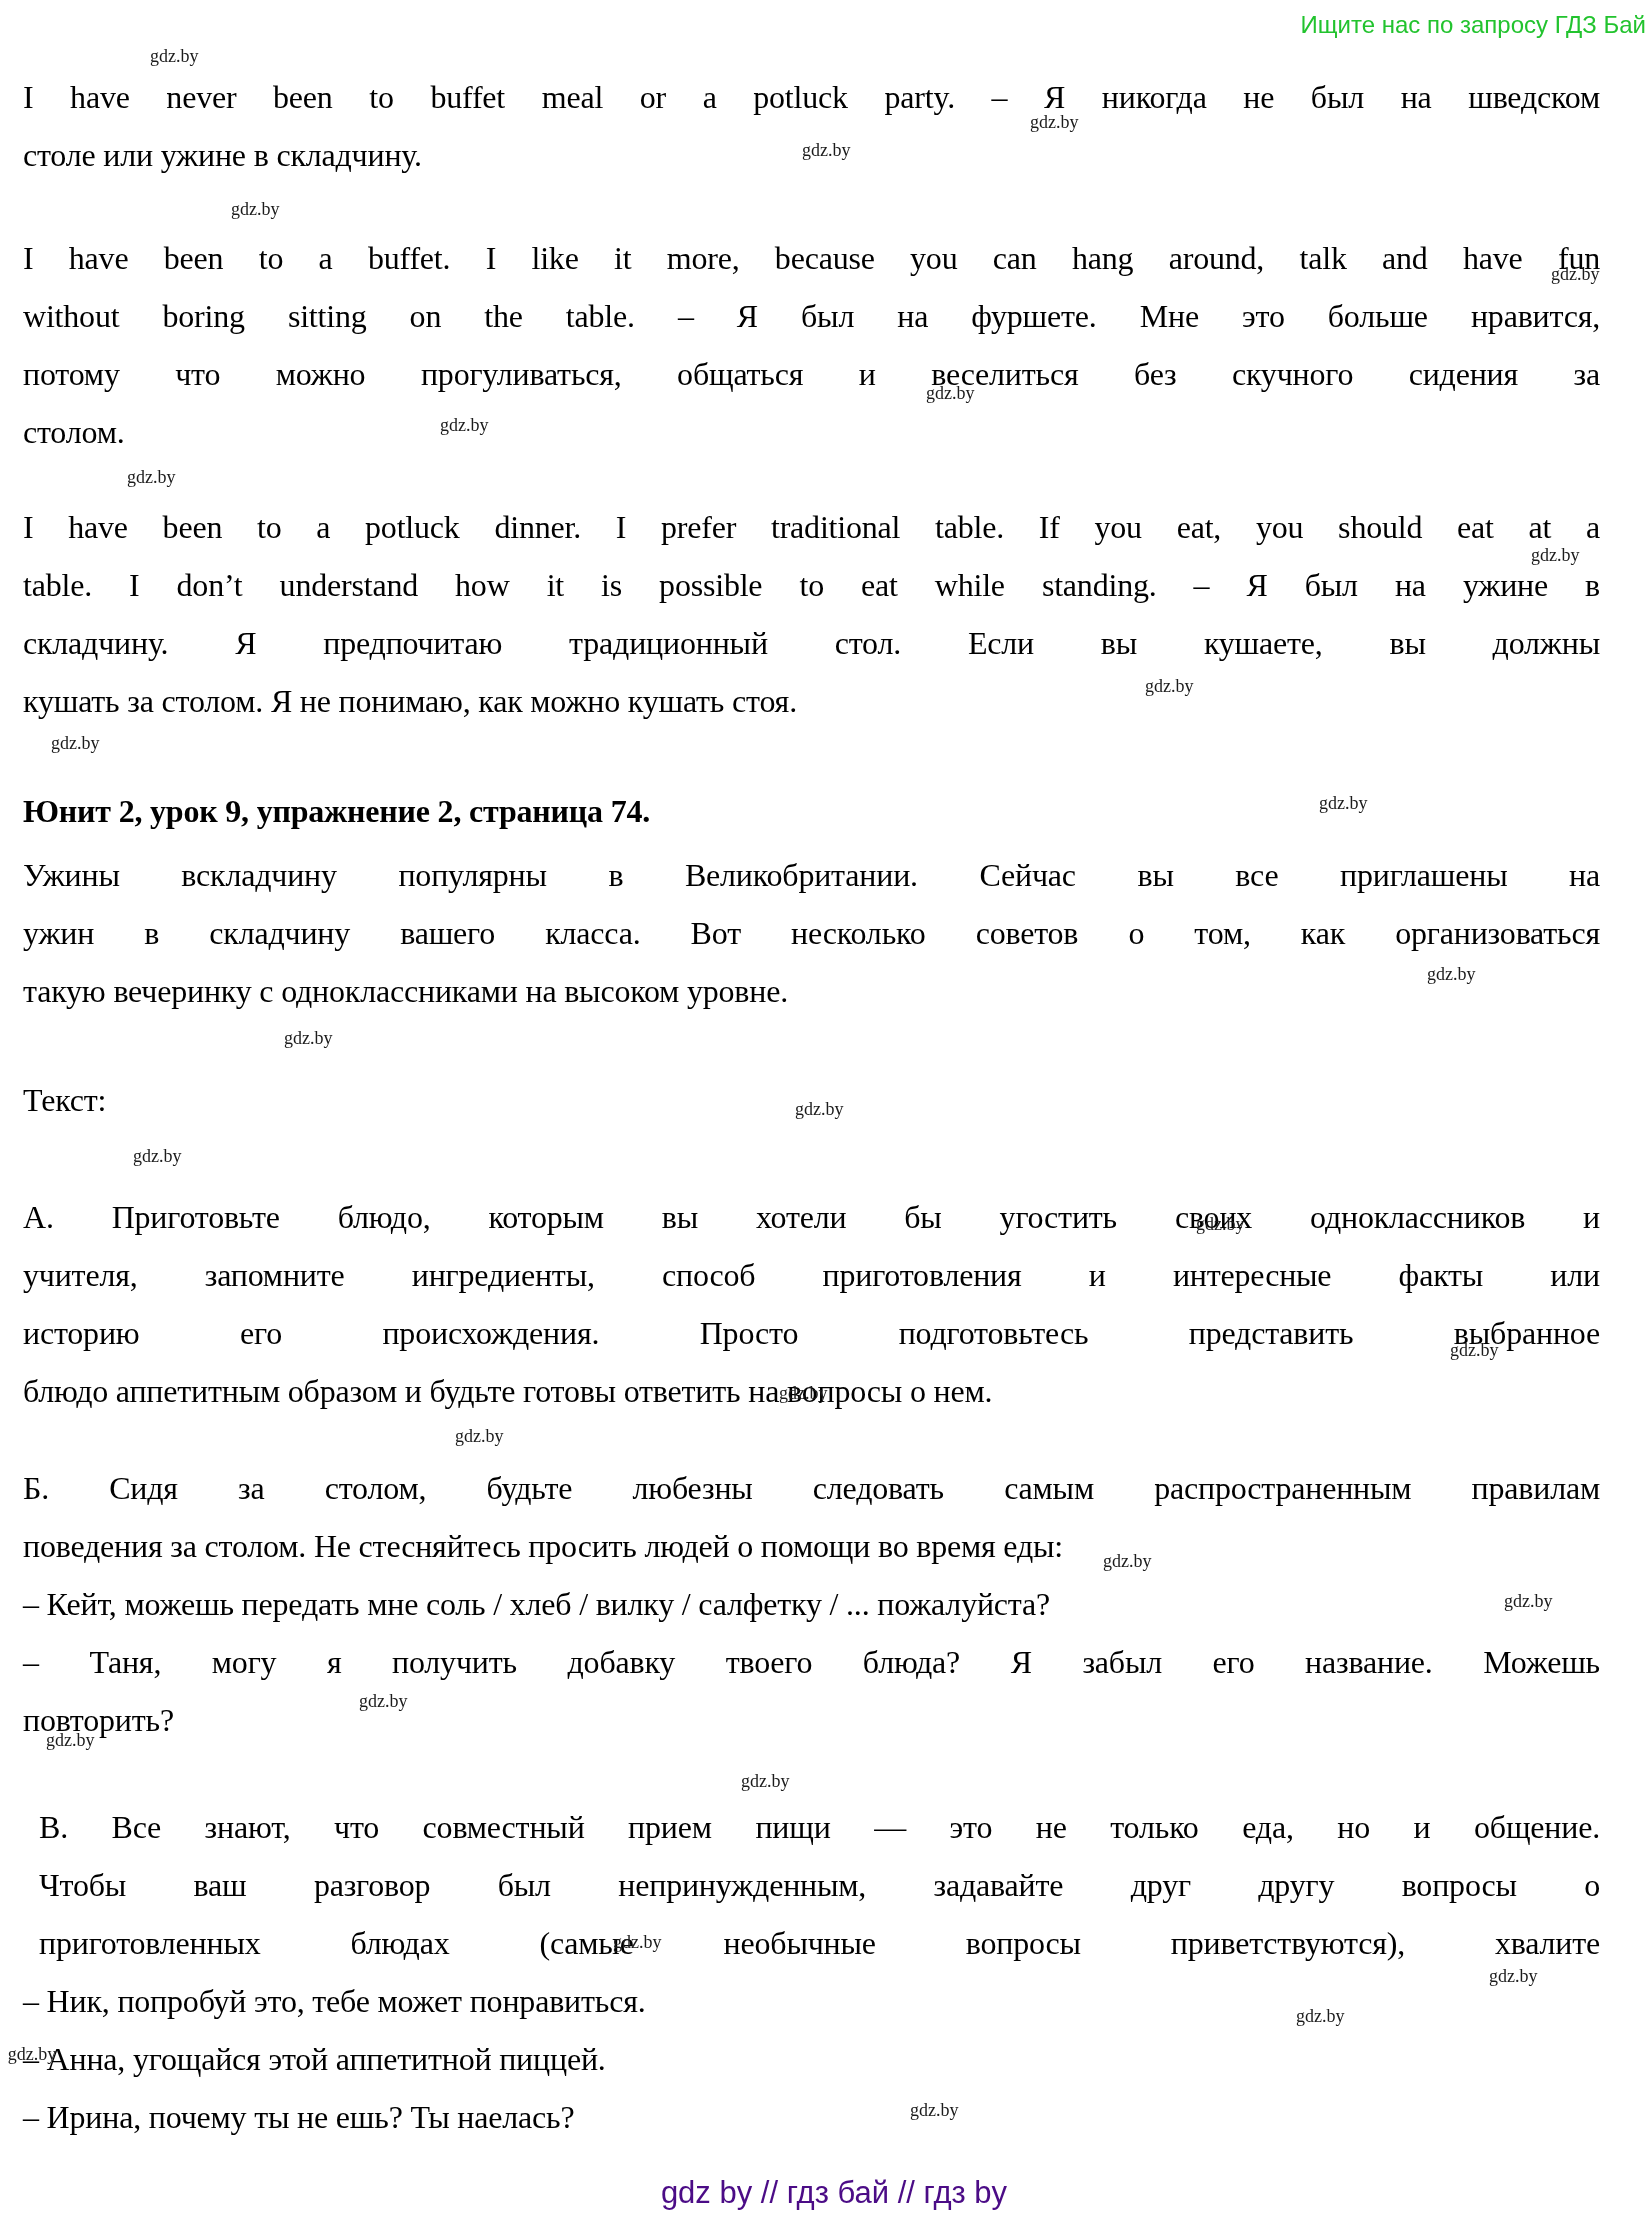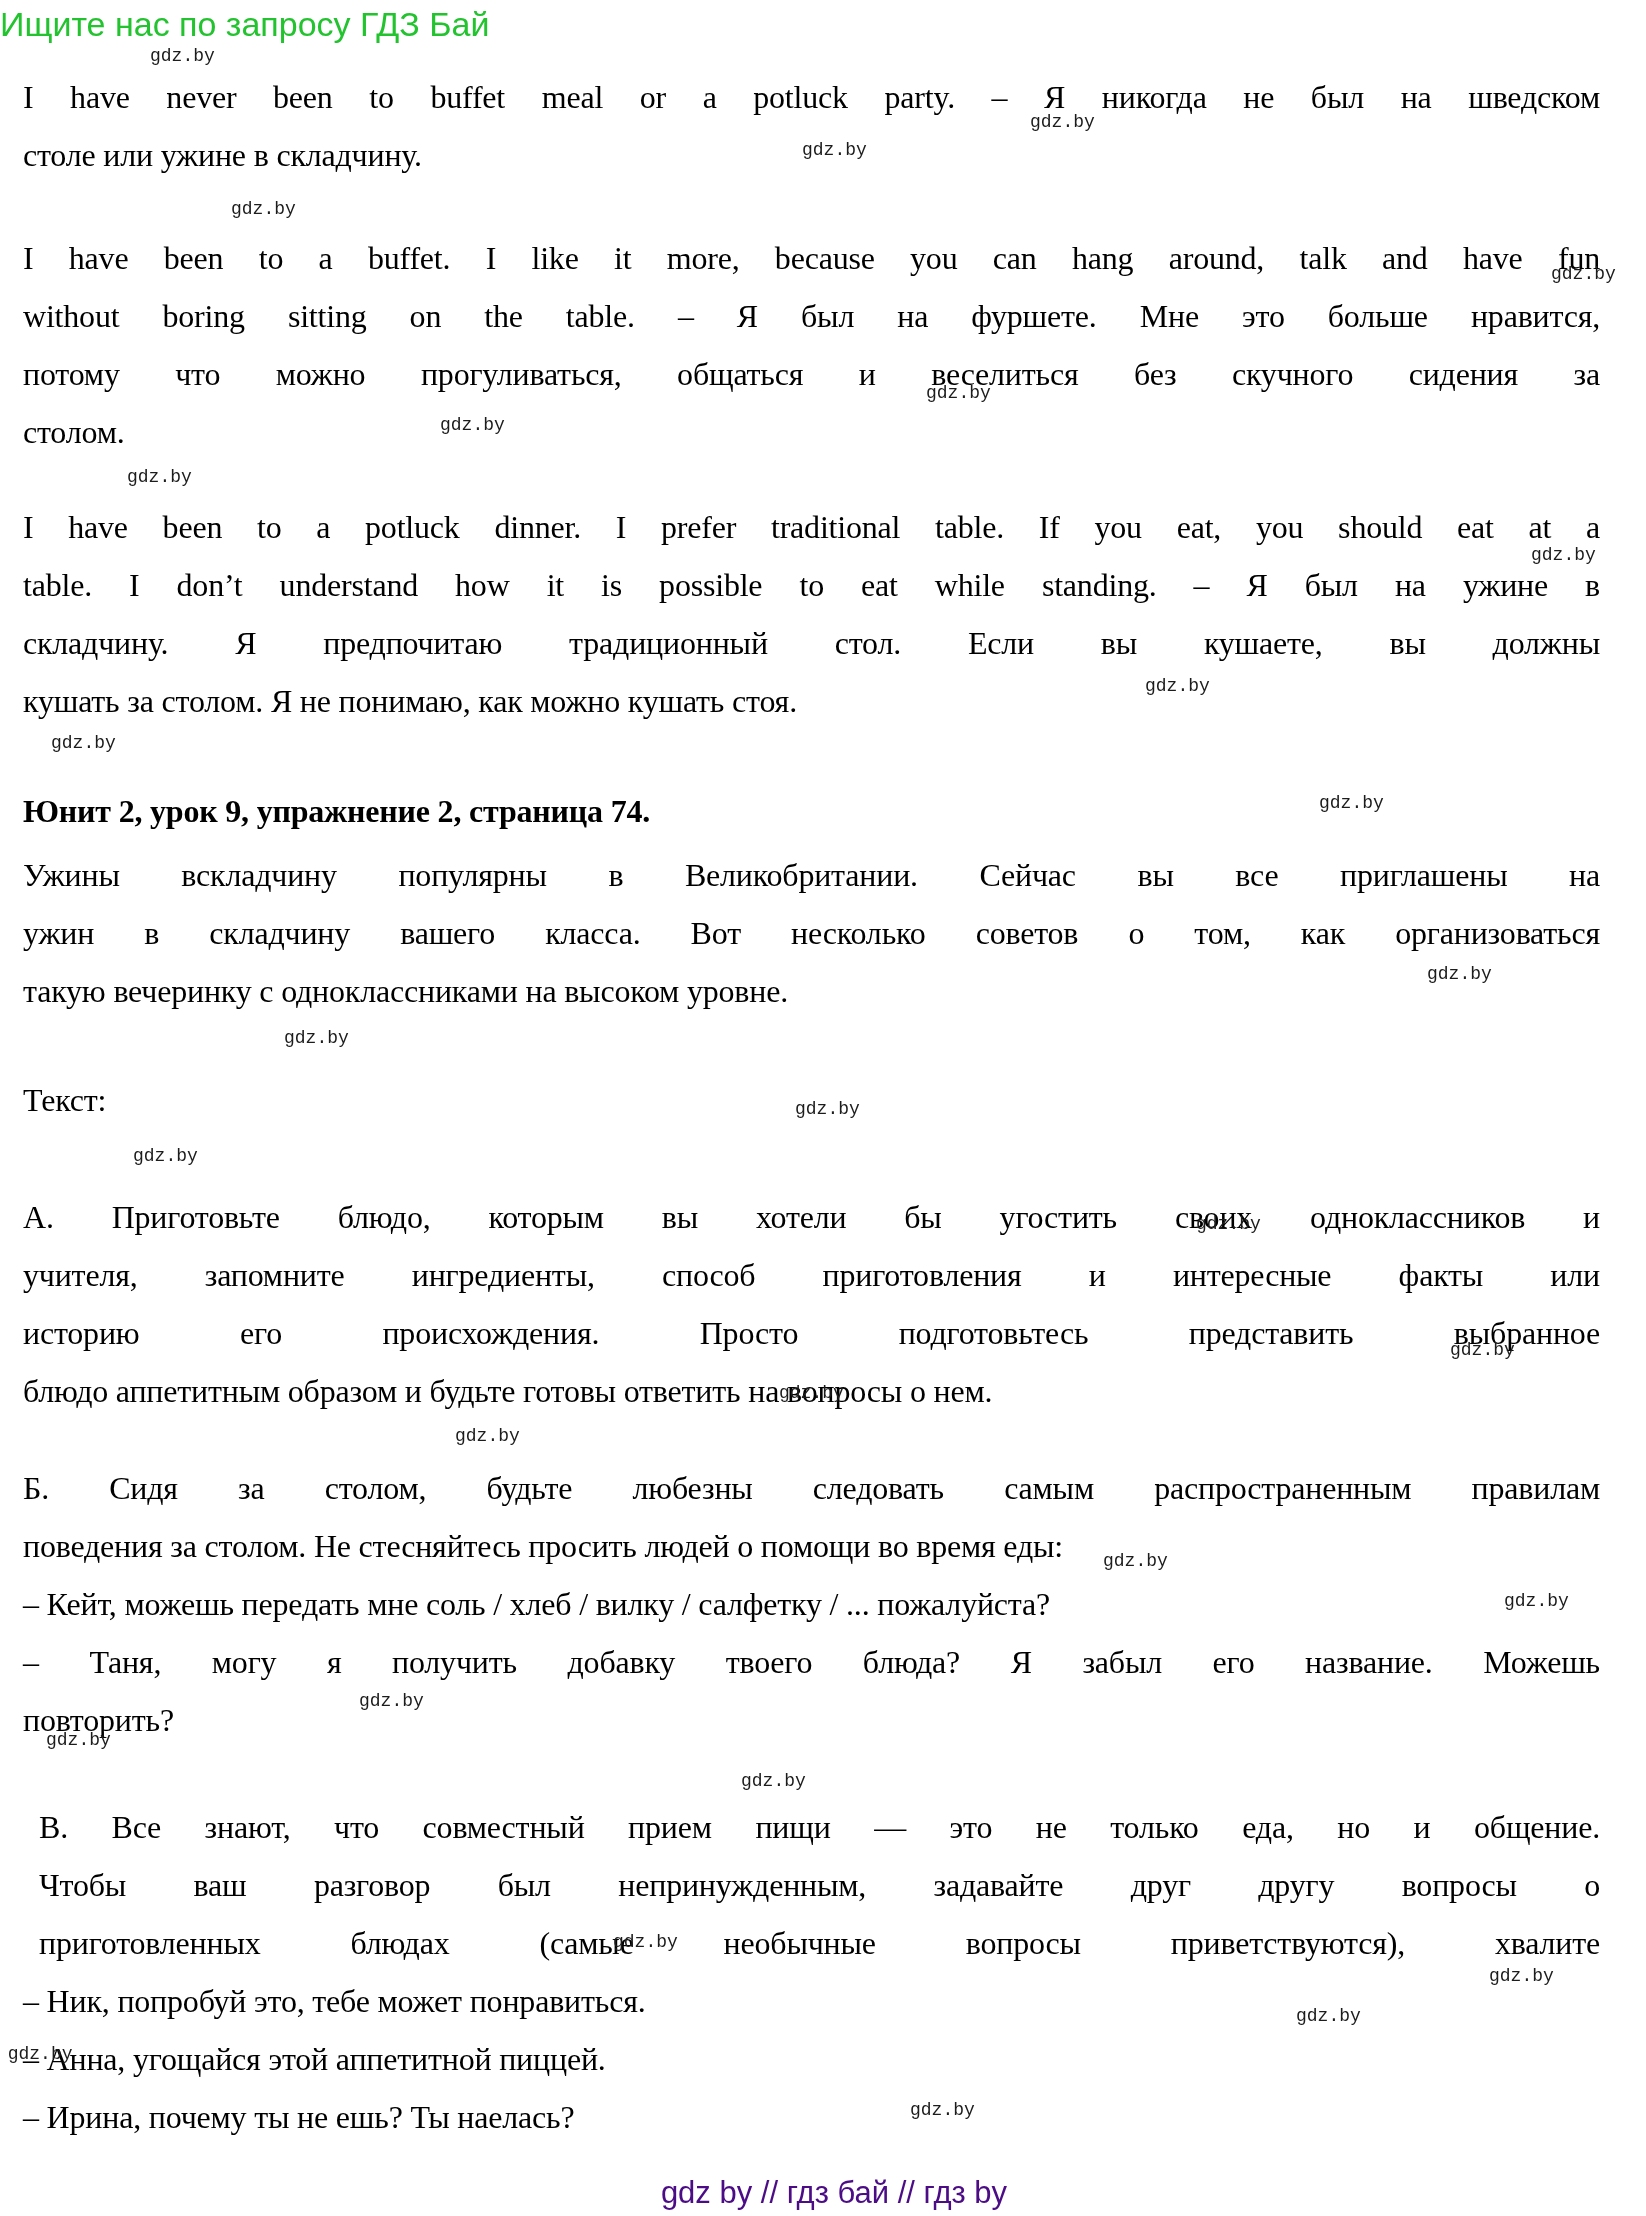--- a/index.html
+++ b/index.html
@@ -9,23 +9,23 @@
     width: 1646px;
     height: 2216px;
     background: #ffffff;
     overflow: hidden;
     font-family: "Liberation Serif", serif;
     font-size: 32px;
     color: #000000;
   }
   .promo {
     margin-top: 3.1px;
-    text-align: left;
+    text-align: right;
     font-family: "Liberation Sans", sans-serif;
-    font-size: 34px;
+    font-size: 24px;
     line-height: 43px;
     font-weight: 400;
   }
   .content { padding: 0 46px 0 23px; }
   .block { margin: 0; }
   .line {
     line-height: 58px;
     text-align: justify;
     text-align-last: justify;
     -moz-text-align-last: justify;
@@ -44,21 +44,21 @@
   .b6  { margin-top: 59px; }
   .b7  { margin-top: 39px; }
   .b8  { margin-top: 0; }
   .b9  { margin-top: 0; }
   .b10 { margin-top: 49px; margin-left: 16px; }
   .b11 { margin-top: 0; }
   .b12 { margin-top: 0; }
   .b13 { margin-top: 0; }
   .wm {
     position: absolute;
-    font-family: Liberation Mono, monospace;
+    font-family: Liberation Serif, serif;
     font-size: 18px;
     line-height: 20px;
     color: #1c1c1c;
     white-space: nowrap;
     pointer-events: none;
   }
   .footer {
     position: absolute;
     top: 2175px;
     left: 11px;

